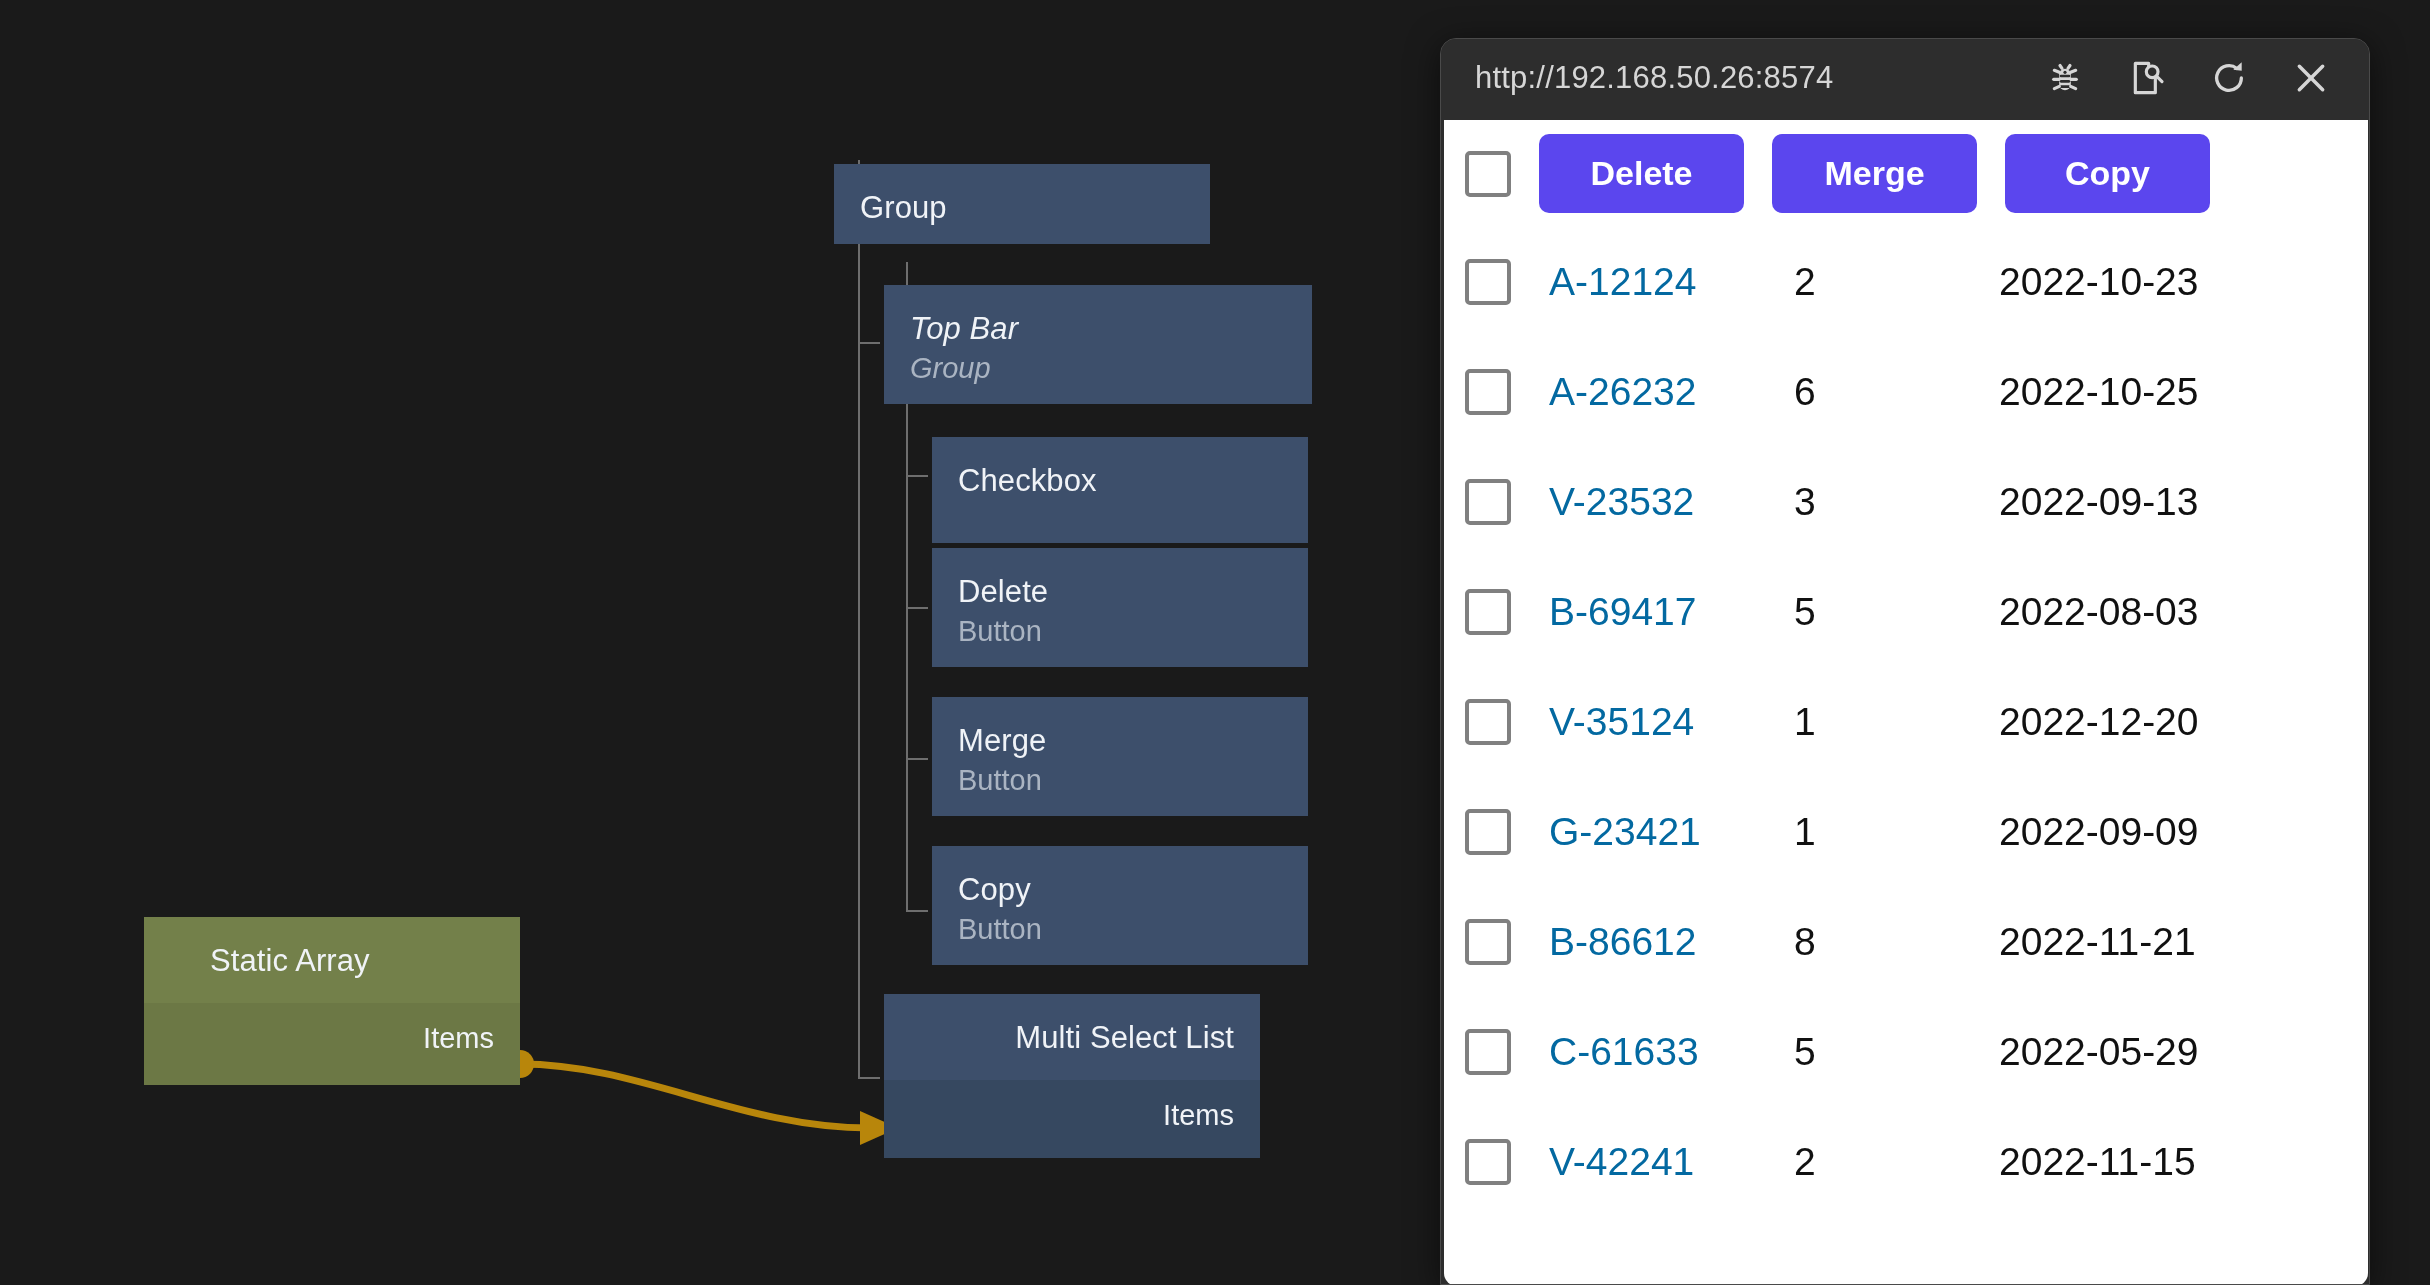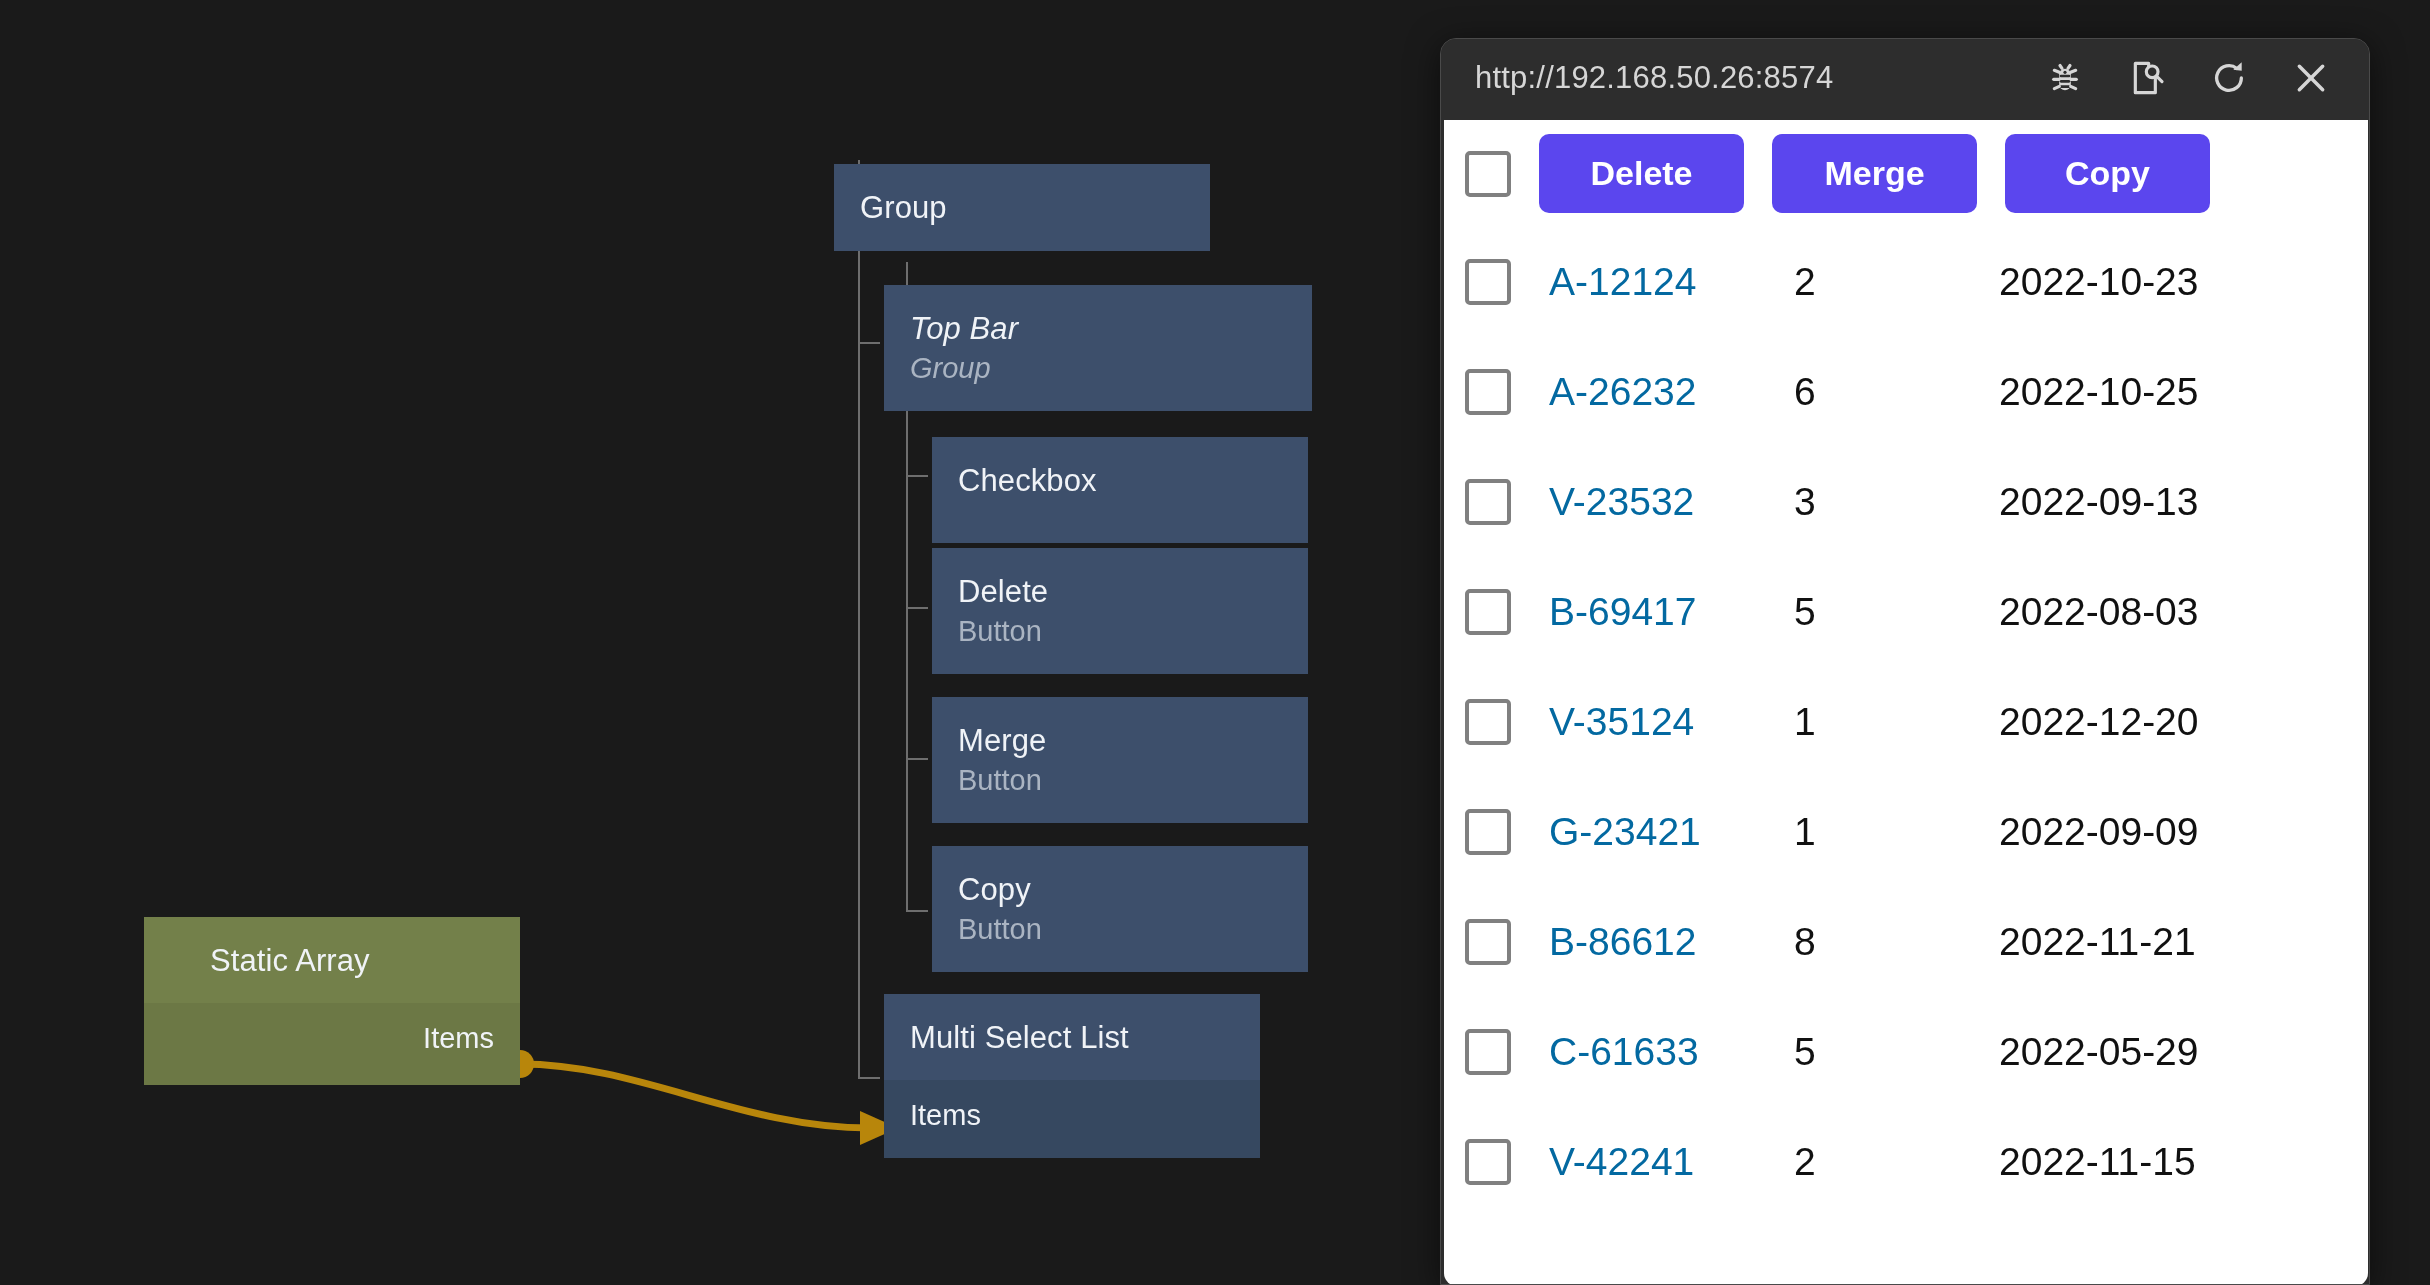--- a/index.html
+++ b/index.html
@@ -36,21 +36,21 @@
   .node {
     position: absolute;
     background: #3d4f6b;
     color: #eef2f7;
     user-select: none;
   }
 
   .node.green { background: #73804a; }
 
   .node-header {
-    padding: 26px 26px 25px 26px;
+    padding: 26px 26px 18px 26px;
   }
 
   .node-title {
     font-size: 31px;
     font-weight: 400;
     color: #f0f3f7;
     line-height: 1.15;
     letter-spacing: .1px;
   }
 
@@ -257,21 +257,21 @@
       </div>
     </div>
 
     <div class="node" style="left:932px; top:846px; width:376px;">
       <div class="node-header">
         <div class="node-title">Copy</div>
         <div class="node-subtitle">Button</div>
       </div>
     </div>
 
-    <div class="node" style="left:884px; top:994px; width:376px;">
+    <div class="node" style="left:884px; top:994px; width:376px;text-align:right;">
       <div class="node-header" style="padding-bottom:24px;">
         <div class="node-title">Multi Select List</div>
       </div>
       <div class="node-ports">
         <div class="port-label">Items</div>
       </div>
     </div>
 
     <div class="node green" style="left:144px; top:917px; width:376px;">
       <div class="node-header" style="padding-bottom:24px;margin-left:40px;">

